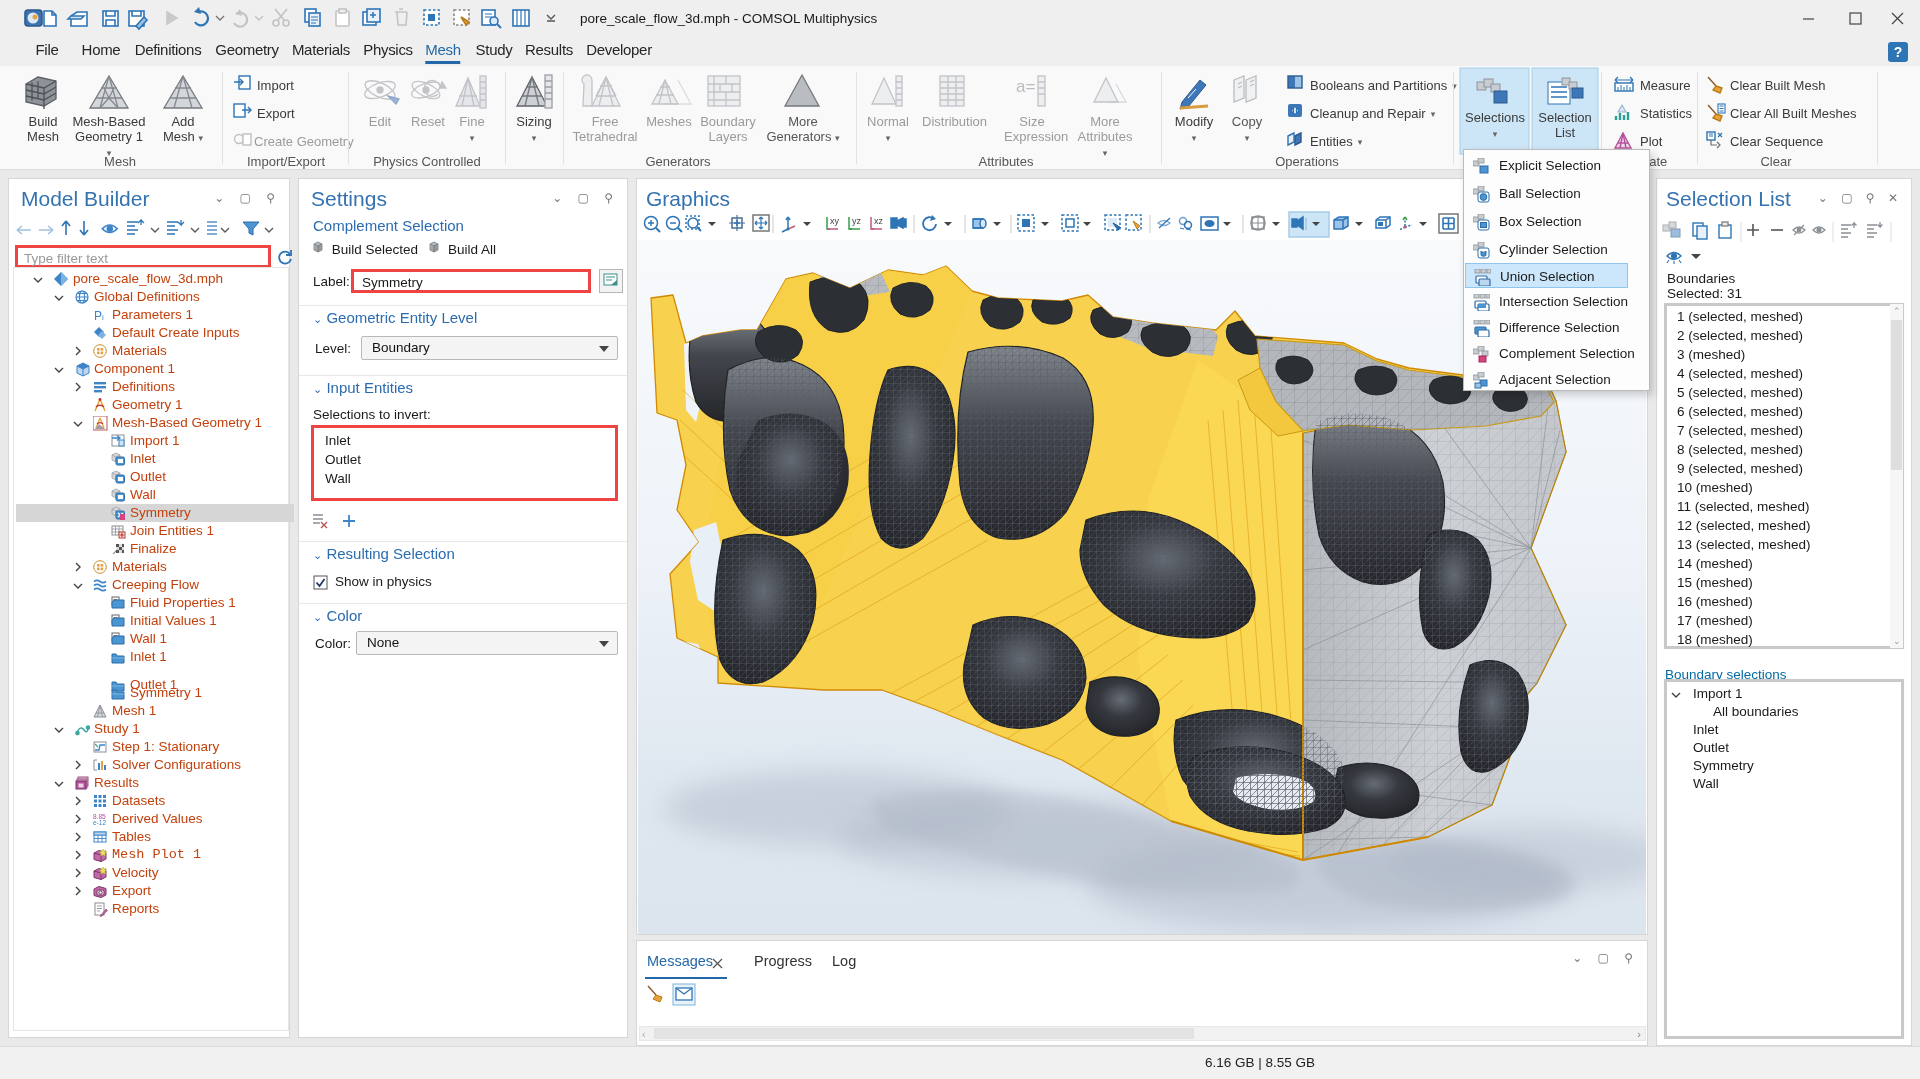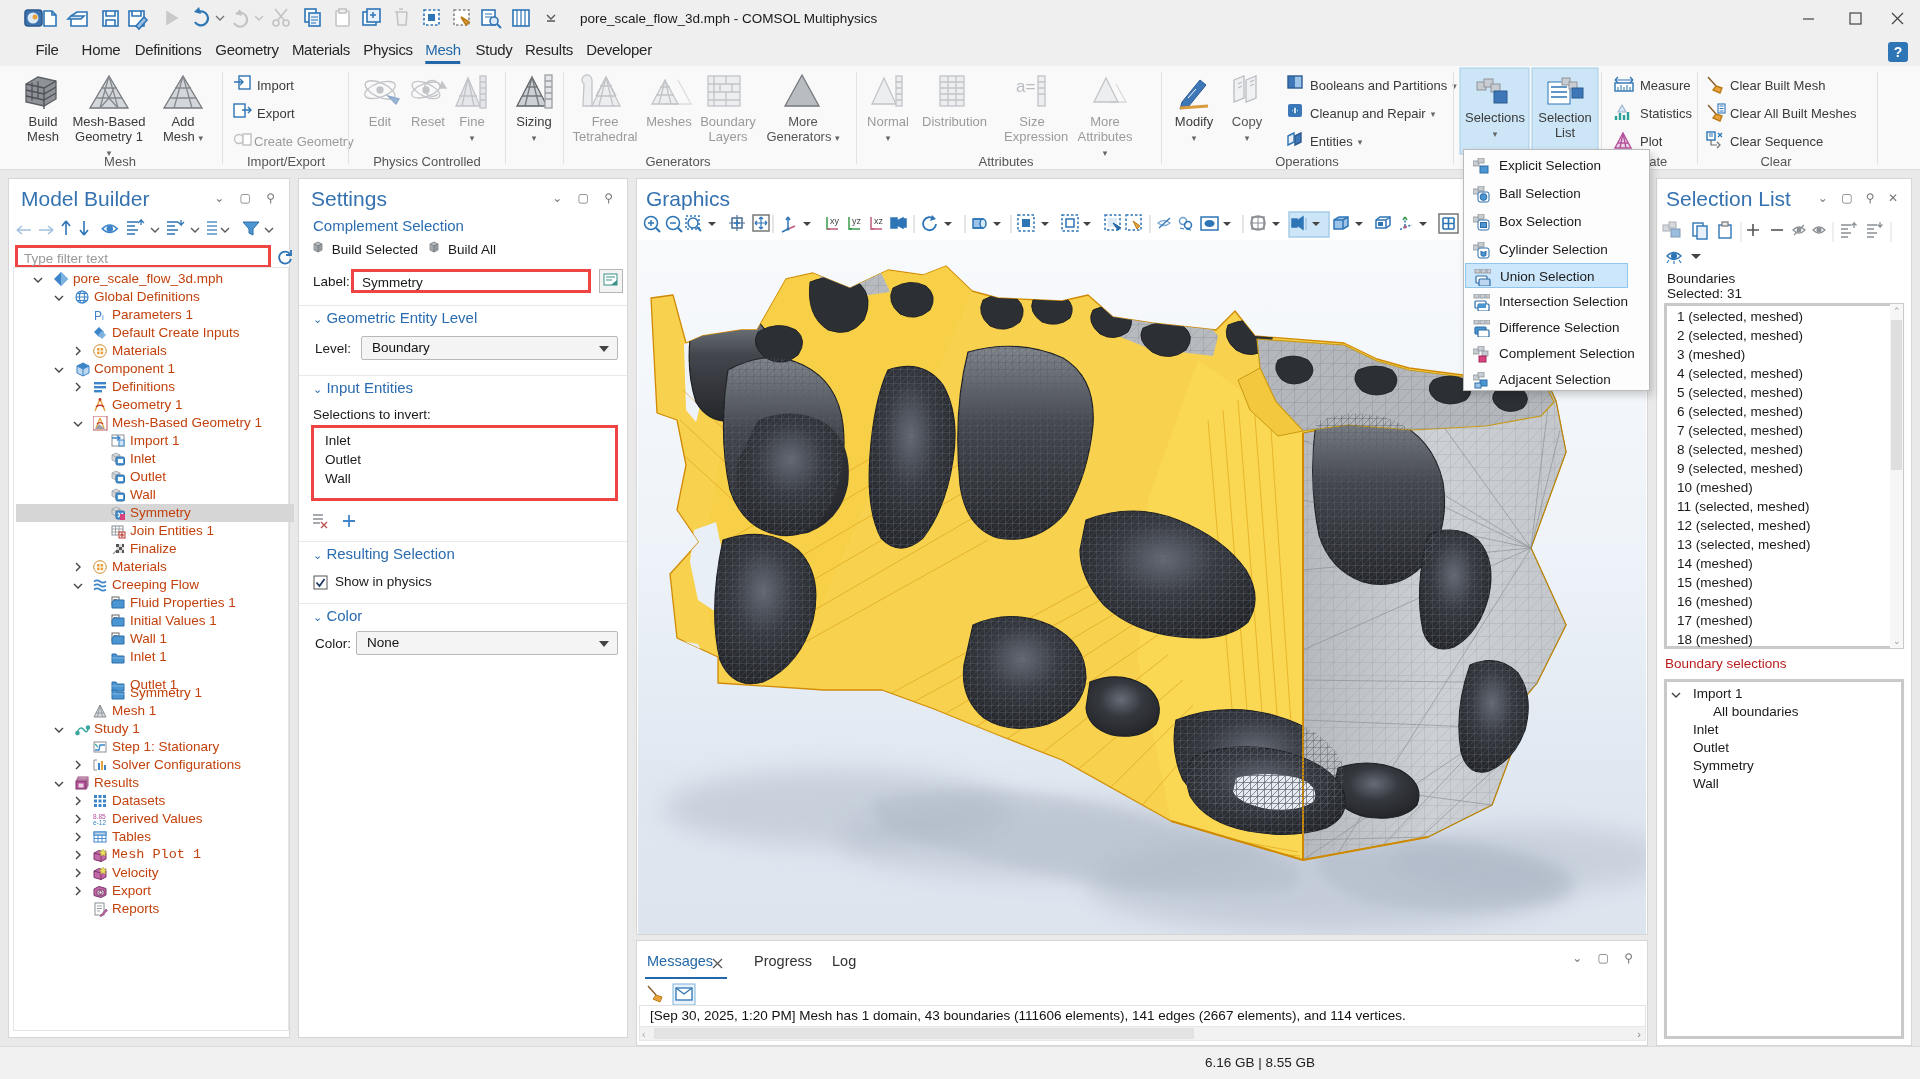--- a/index.html
+++ b/index.html
@@ -1181,21 +1181,20 @@
  <div class="abs" style="left:195px;top:12px;font-size:14.5px;color:#333">Log</div>
  <div class="abs" style="left:8px;top:36px;width:82px;height:2px;background:#2368a8"></div>
  <div class="pbtns" style="top:10px">⌄ ▢ ⚲</div>
  <svg width="60" height="24" style="position:absolute;left:8px;top:42px">
   <path d="M3 3 l8 9" stroke="#8a5a2a" stroke-width="1.4"></path>
       <path d="M11 12 l6 2 l-2 5 l-7 -3 z" fill="#e8a33d" stroke="#b97b14"></path>
   <rect x="28" y="1" width="22" height="21" fill="#e8f2fb" stroke="#7fb2dd"></rect>
   <rect x="31" y="5" width="16" height="12" fill="#fff" stroke="#2e75b6" stroke-width="1.3"></rect>
       <path d="M31 5 l8 6 l8 -6" fill="none" stroke="#2e75b6" stroke-width="1.3"></path>
  </svg>
- <div class="abs" style="left:2px;top:64px;width:1007px;height:21px;border:1px solid #e2e2e2;border-bottom:none;font-size:13.5px;line-height:20px;padding-left:10px;color:#111">[Sep 30, 2025, 1:20 PM] Mesh has 1 domain, 43 boundaries (111606 elements), 141 edges (2667 elements), and 114 vertices.</div>
  <div class="sbtrack" style="left:2px;top:85px;width:1007px;height:15px;border:1px solid #e8e8e8">
    <div class="abs" style="left:2px;top:1px;color:#aaa;font-size:11px">‹</div>
    <div class="sbthumb" style="left:14px;top:1px;width:540px;height:11px;background:#e3e3e3"></div>
    <div class="abs" style="right:4px;top:1px;color:#888;font-size:11px">›</div>
  </div>
 </div>
 <div class="panel" id="p-sellist" style="left:1656px;top:178px;width:256px;height:868px">
  <div class="ptitle" style="left:9px">Selection List</div>
  <div class="pbtns" style="letter-spacing:5px">⌄ ▢ ⚲ ✕</div>
  <svg width="250" height="26" style="position:absolute;left:4px;top:40px">
@@ -1245,21 +1244,21 @@
  </svg>
  <div class="abs small" style="left:10px;top:92px">Boundaries</div>
  <div class="abs small" style="left:10px;top:107px">Selected: 31</div>
  <div class="inputbox" style="left:7px;top:124px;width:240px;height:346px;border-color:#c9c9c9"></div>
  <div class="abs small" style="left:20px;top:128px;line-height:19px">1 (selected, meshed)<br>2 (selected, meshed)<br>3 (meshed)<br>4 (selected, meshed)<br>5 (selected, meshed)<br>6 (selected, meshed)<br>7 (selected, meshed)<br>8 (selected, meshed)<br>9 (selected, meshed)<br>10 (meshed)<br>11 (selected, meshed)<br>12 (selected, meshed)<br>13 (selected, meshed)<br>14 (meshed)<br>15 (meshed)<br>16 (meshed)<br>17 (meshed)<br>18 (meshed)</div>
  <div class="sbtrack" style="left:233px;top:125px;width:13px;height:344px;background:#f6f6f6">
   <div class="abs" style="left:3px;top:2px;color:#999;font-size:9px">⌃</div>
   <div class="sbthumb" style="left:1px;top:16px;width:11px;height:150px;background:#dedede"></div>
   <div class="abs" style="left:3px;bottom:2px;color:#999;font-size:9px">⌄</div>
  </div>
- <div class="abs small" style="left:8px;top:477px;color:#b91c1c">Boundary selections</div>
+ <div class="abs small" style="left:8px;top:488px;color:#0369a1">Boundary selections</div>
  <div class="inputbox" style="left:7px;top:500px;width:240px;height:360px;border-color:#c9c9c9"></div>
  <svg width="10" height="8" style="position:absolute;left:14px;top:512px">
       <path d="M1 2 l4 4 l4 -4" stroke="#444" fill="none" stroke-width="1.4"></path>
     </svg>
  <div class="abs small" style="left:36px;top:507px">Import 1</div>
  <div class="abs small" style="left:56px;top:525px">All boundaries</div>
  <div class="abs small" style="left:36px;top:543px">Inlet</div>
  <div class="abs small" style="left:36px;top:561px">Outlet</div>
  <div class="abs small" style="left:36px;top:579px">Symmetry</div>
  <div class="abs small" style="left:36px;top:597px">Wall</div>

